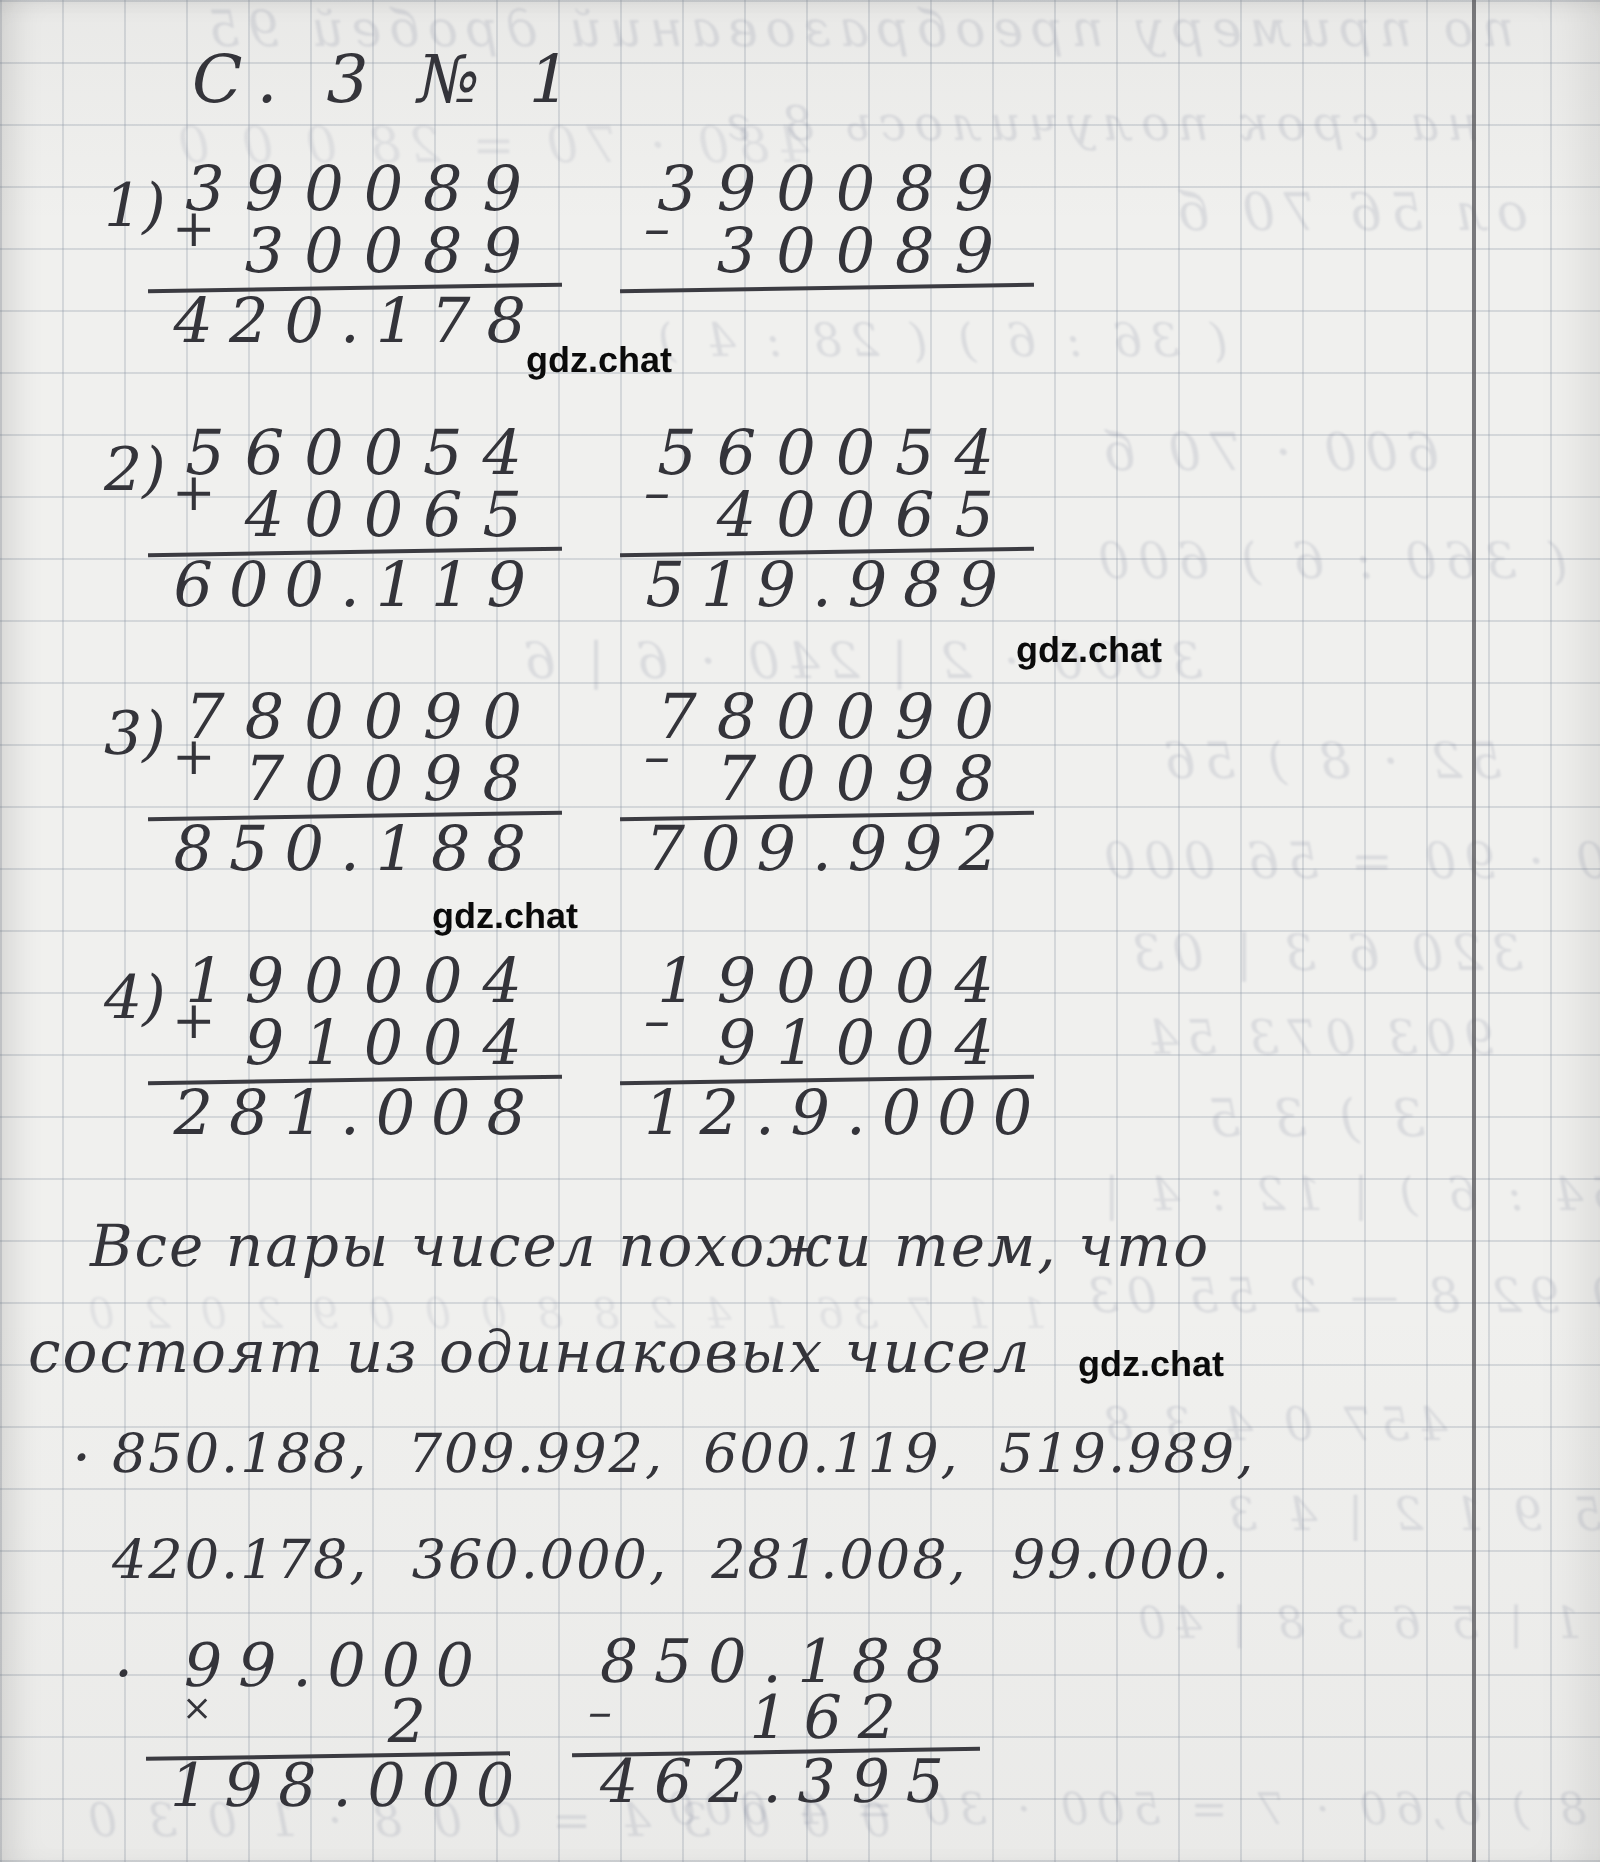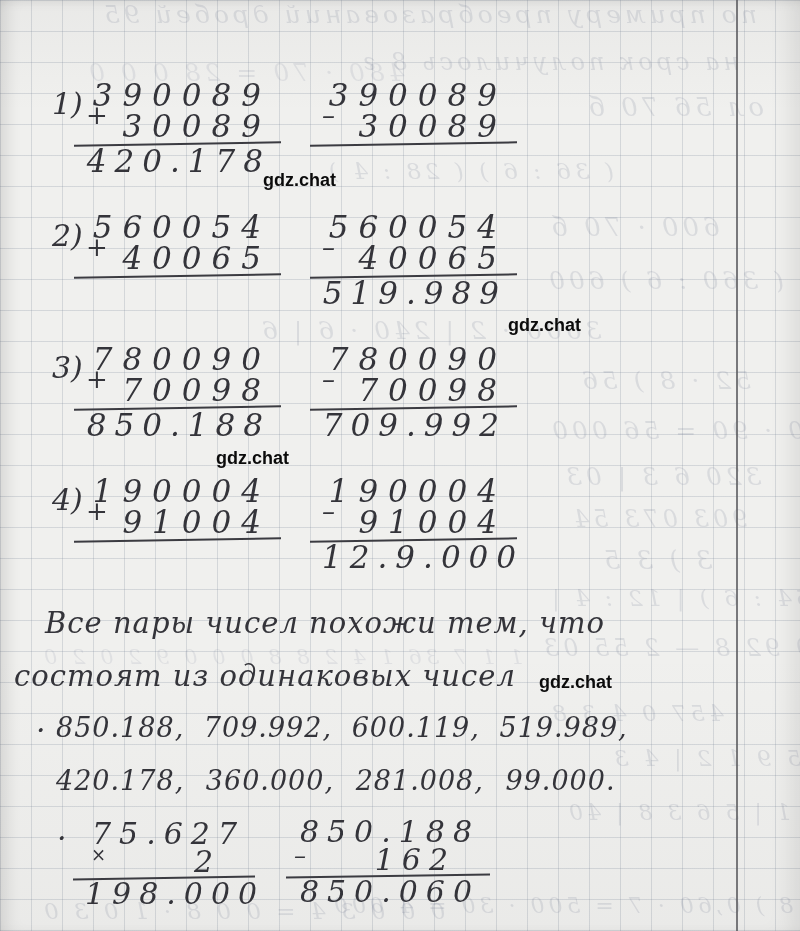--- a/index.html
+++ b/index.html
@@ -77,20 +77,21 @@
       <div class="bt" style="left: 540px; top: 634px; font-size: 24px;">90 92 8 — 2 55 03</div>
       <div class="bt" style="left: 548px; top: 700px; font-size: 23px;">457 0 4 3 8</div>
       <div class="bt" style="left: 610px; top: 745px; font-size: 23px;">4 5 9 1 2 | 4 3</div>
       <div class="bt" style="left: 565px; top: 800px; font-size: 22px;">98 3 0 4 1 | 5 6 3 8 | 40</div>
       <div class="bt" style="left: 330px; top: 893px; font-size: 22px;">40 000 8 ) 0,60 · 7 = 500 · 30 = 4 000</div>
       <div class="bt" style="left: 40px; top: 898px; font-size: 23px;">0 0 0 3 4 = 0 0 8 · 1 0 3 0</div>
     </div>
   <div class="tone"></div>
   <div class="margin-line"></div>
 
+  <div class="hw heading">С. 3 № 1</div>
 
   <div class="wm wm1">gdz.chat</div>
   <div class="wm wm2">gdz.chat</div>
   <div class="wm wm3">gdz.chat</div>
   <div class="wm wm4">gdz.chat</div>
 
   <div class="problem p1">
     <div class="hw plabel">1)</div>
     <div class="col col-left">
       <div class="hw op">+</div>
@@ -107,20 +108,21 @@
     </div>
   </div>
 
   <div class="problem p2">
     <div class="hw plabel">2)</div>
     <div class="col col-left">
       <div class="hw op">+</div>
       <div class="hw num">560054</div>
       <div class="hw num">40065</div>
       <div class="bar"></div>
+      <div class="hw num result">600.119</div>
     </div>
     <div class="col col-right">
       <div class="hw op">–</div>
       <div class="hw num">560054</div>
       <div class="hw num">40065</div>
       <div class="bar"></div>
       <div class="hw num result">519.989</div>
     </div>
   </div>
 
@@ -142,20 +144,21 @@
     </div>
   </div>
 
   <div class="problem p4">
     <div class="hw plabel">4)</div>
     <div class="col col-left">
       <div class="hw op">+</div>
       <div class="hw num">190004</div>
       <div class="hw num">91004</div>
       <div class="bar"></div>
+      <div class="hw num result">281.008</div>
     </div>
     <div class="col col-right">
       <div class="hw op">–</div>
       <div class="hw num">190004</div>
       <div class="hw num">91004</div>
       <div class="bar"></div>
       <div class="hw num result">12.9.000</div>
     </div>
   </div>
 
@@ -163,26 +166,26 @@
   <div class="hw txt2">состоят из одинаковых чисел</div>
 
   <div class="hw bullet bullet-list">·</div>
   <div class="hw list1">850.188, 709.992, 600.119, 519.989,</div>
   <div class="hw list2">420.178, 360.000, 281.008, 99.000.</div>
 
   <div class="hw bullet bullet-calc">·</div>
 
   <div class="col calc calc-mult">
     <div class="hw op">×</div>
-    <div class="hw num">75.627</div>
+    <div class="hw num">99.000</div>
     <div class="hw num brow">2</div>
     <div class="bar"></div>
     <div class="hw num result">198.000</div>
   </div>
 
   <div class="col calc calc-sub">
     <div class="hw op">–</div>
     <div class="hw num">850.188</div>
     <div class="hw num brow">162</div>
     <div class="bar"></div>
-    <div class="hw num result">850.060</div>
+    <div class="hw num result">462.395</div>
   </div>
 </div>
 
 </body></html>

